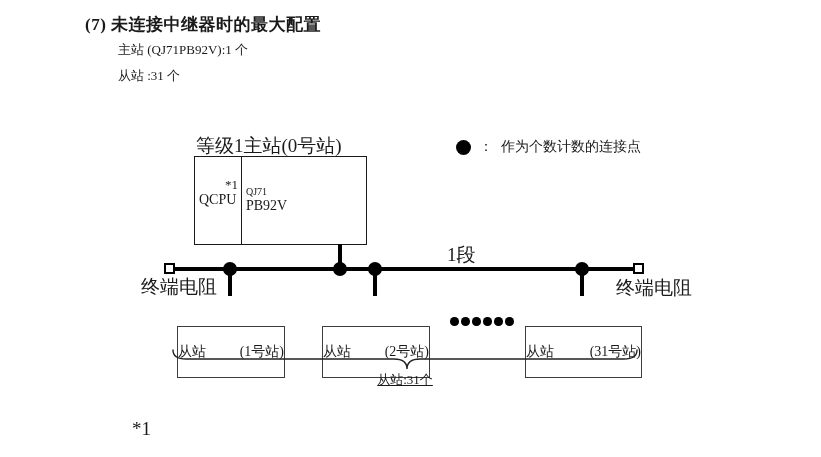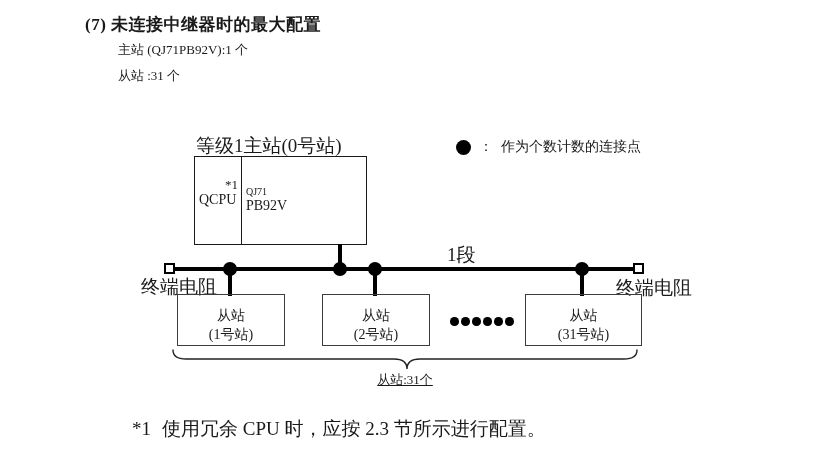--- a/index.html
+++ b/index.html
@@ -10,22 +10,22 @@
   }
   .abs{position:absolute;}
   .t14{font-size:19px;line-height:1.15;white-space:nowrap;}
   .t15{font-size:13px;line-height:1.2;white-space:nowrap;}
   .heading{font-size:17px;font-weight:bold;white-space:nowrap;letter-spacing:0.5px;}
   .caption{font-size:15.5px;font-weight:bold;white-space:nowrap;letter-spacing:0.5px;}
   .box{box-sizing:border-box;background:#ffffff;border:1.5px solid #1a1a1a;}
   .master{display:flex;}
   .mcell{box-sizing:border-box;position:relative;display:flex;align-items:center;justify-content:center;}
   .mcell.div{border-right:1.5px solid #1a1a1a;}
-  .slave{display:flex;flex-direction:column;align-items:center;justify-content:flex-end;
-         border:1.5px solid #3c3c3c;line-height:1.35;font-size:14px;}
+  .slave{display:flex;align-items:center;justify-content:space-between;
+         border:1.5px solid #3c3c3c;line-height:1.35;font-size:14px;margin-top:32px;}
   .busline{height:4px;background:#000;}
   .vline{width:4px;background:#000;}
   .cdot{background:#000;border-radius:50%;}
   .term{box-sizing:border-box;width:11px;height:11px;background:#fff;border:2px solid #000;}
   .legend{display:flex;align-items:center;gap:8px;font-size:14px;white-space:nowrap;}
   .ellipsis{display:flex;align-items:center;gap:2.5px;}
   .edot{width:8.5px;height:8.5px;background:#000;border-radius:50%;}
   .note-star{font-size:13px;white-space:nowrap;}
   .center{text-align:center;text-decoration:underline;}
 </style>
@@ -98,15 +98,14 @@
       <span class="edot"></span>
   </div>
 
   <svg class="abs" style="left:170px;top:348px;" width="470" height="24" viewBox="0 0 470 24">
     <path d="M 3 2 Q 3 11 16 11 L 224 11 Q 237 11 237 21 Q 237 11 250 11 L 454 11 Q 467 11 467 2" fill="none" stroke="#222222" stroke-width="1.4" stroke-linecap="round"></path>
   </svg>
   <div class="abs t15 center" style="left:325px;top:372px;width:160px;">从站:31个</div>
 
 
   <div class="abs t14" style="left:132px;top:418px;">*1</div>
-  <div class="abs t14" style="left:162px;top:418px;">使用冗余 CPU 时，应按 2.3 节所示进行配置。</div>
 
 </div>
 
 </body></html>

